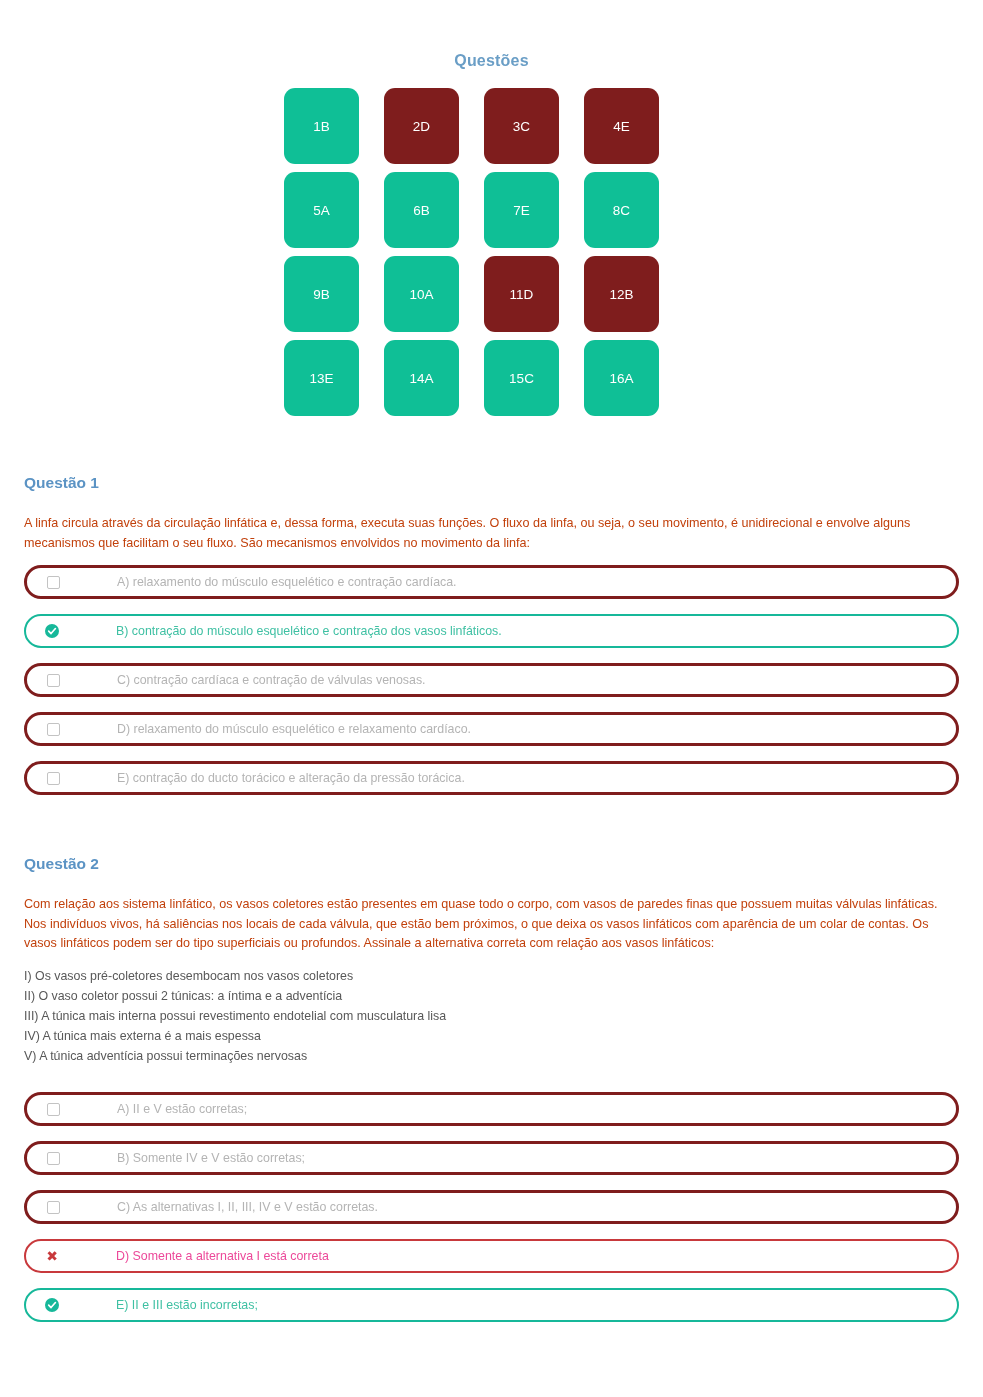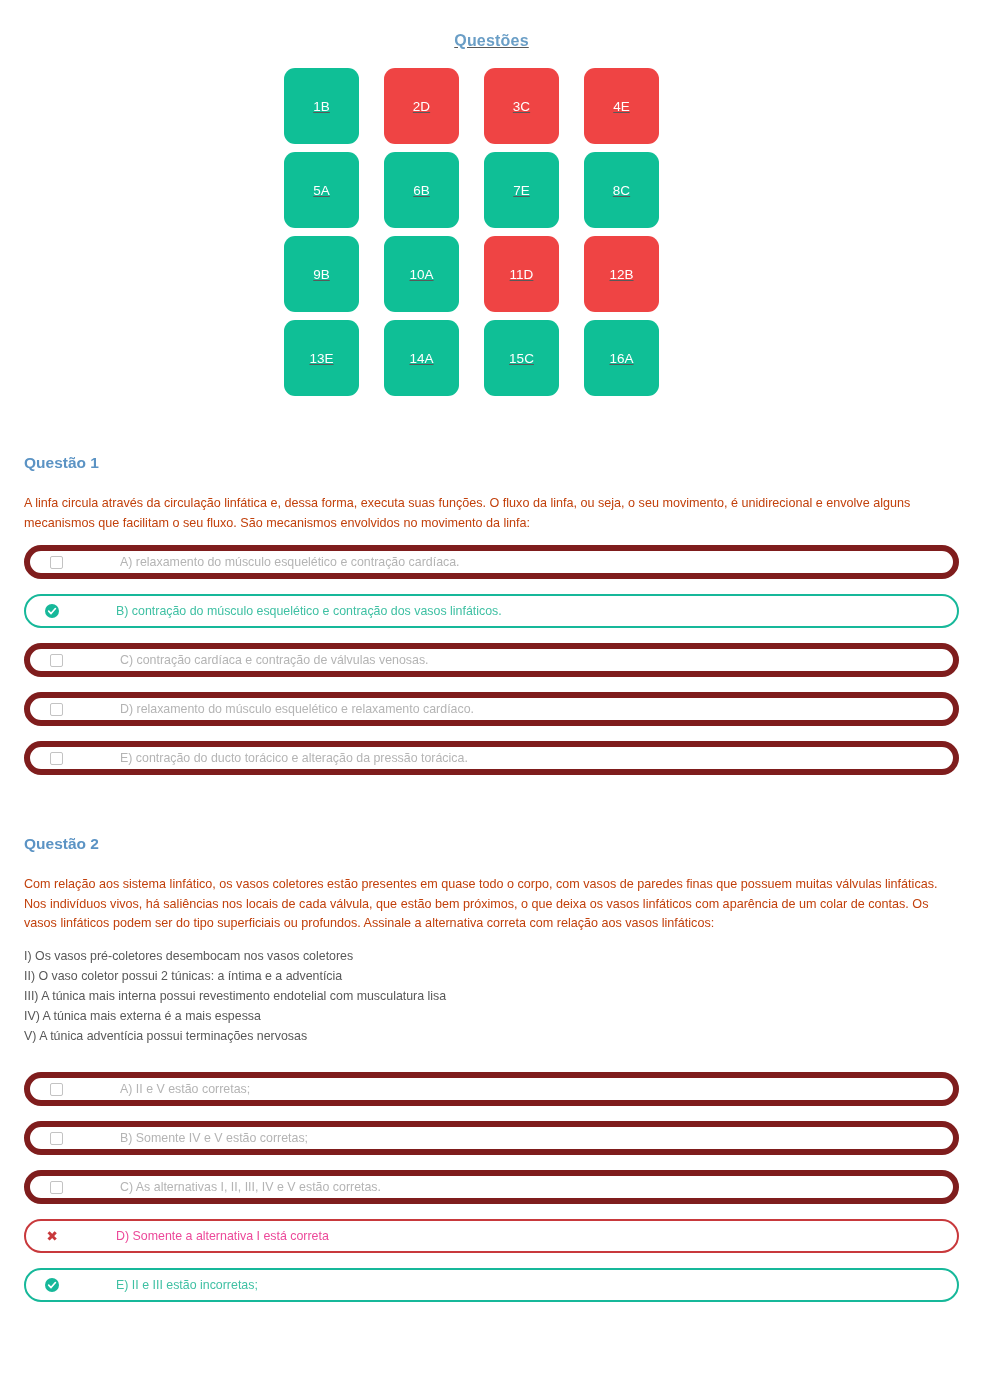--- a/index.html
+++ b/index.html
@@ -11,22 +11,21 @@
     width: 983px;
     height: 1397px;
     font-family: "Liberation Sans", "DejaVu Sans", sans-serif;
     color: #595959;
     overflow: hidden;
     position: relative;
   }
 
   
   .grid-panel {
-    padding-top: 32px;
-    text-decoration: underline;
+    padding-top: 52px;
   }
   .grid-title {
     text-align: center;
     font-size: 16px;
     font-weight: bold;
     color: #6a9ec6;
     letter-spacing: .2px;
     margin: 0 0 18px 0;
   }
   .grid-wrap {
@@ -42,21 +41,21 @@
     border-radius: 11px;
     color: #ffffff;
     font-size: 13.5px;
     display: flex;
     align-items: center;
     justify-content: center;
     box-sizing: border-box;
     user-select: none;
   }
   .q-tile.correct { background: #0fbf96; }
-  .q-tile.wrong   { background: #ef4444; }
+  .q-tile.wrong   { background: #7f1d1d; }
 
   
   .question-block {
     padding: 0 24px;
   }
   #question-1 { margin-top: 58px; }
   #question-2 { margin-top: 60px; }
 
   .q-heading {
     font-size: 15.5px;
@@ -78,21 +77,21 @@
     margin: -14px 0 26px 0;
   }
   .q-items div { white-space: nowrap; }
 
   
   .options { display: block; }
   .option {
     position: relative;
     height: 34px;
     margin-bottom: 15px;
-    border: 6px solid #7f1d1d;
+    border: 3px solid #7f1d1d;
     border-radius: 18px;
     background: #ffffff;
     box-sizing: border-box;
     display: flex;
     align-items: center;
   }
   .option:last-child { margin-bottom: 8px; }
 
   .option.is-correct {
     border-color: #17b89a;

